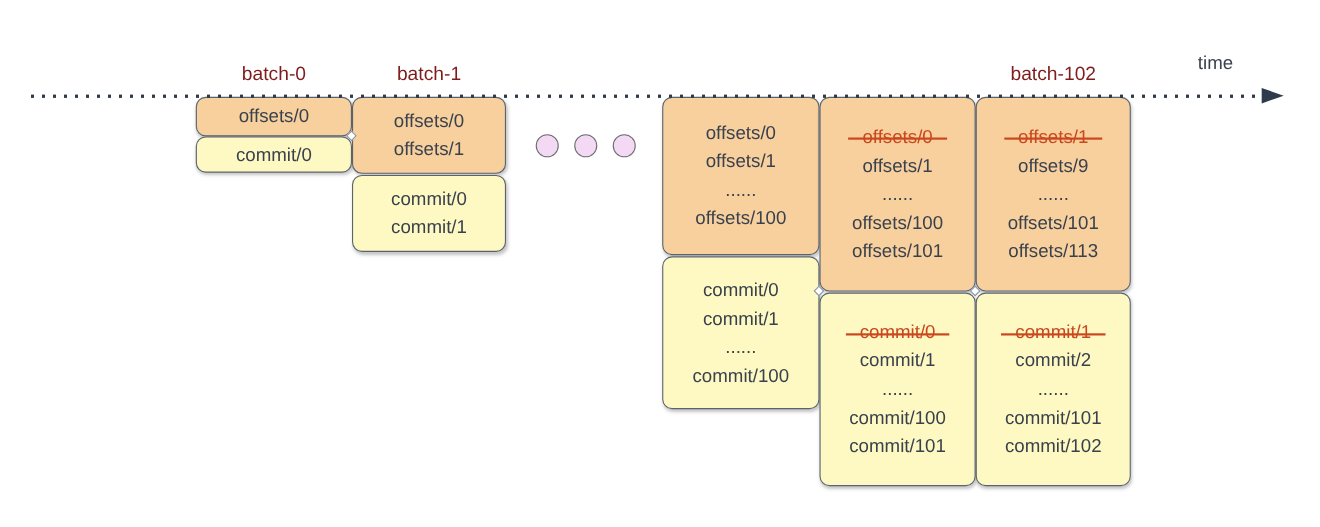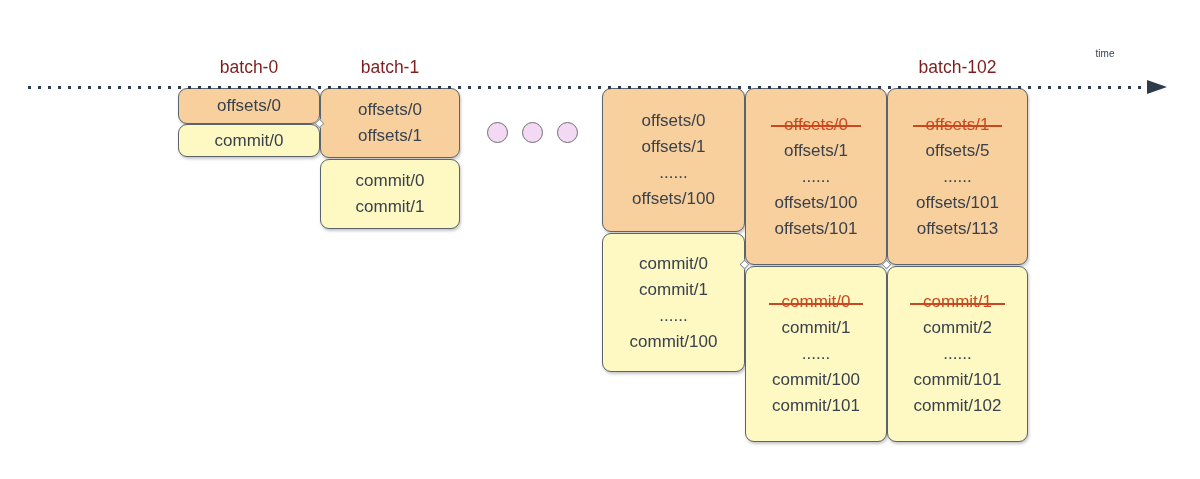--- a/index.html
+++ b/index.html
@@ -11,21 +11,21 @@
   .timeline-line{
     position:absolute;left:28px;top:86px;width:1118px;height:3px;z-index:6;
     background:repeating-linear-gradient(90deg,#2e3b4c 0 3px,transparent 3px 10px);
   }
   .timeline-arrow{
     position:absolute;left:1147px;top:80px;width:0;height:0;z-index:6;
     border-left:20px solid #2e3b4c;border-top:7px solid transparent;border-bottom:7px solid transparent;
   }
   .time-label{
     position:absolute;left:1060px;top:48px;width:90px;text-align:center;
-    font-size:10px;color:#39414d;
+    font-size:17px;color:#39414d;
   }
   
   .batch-label{
     position:absolute;top:57px;height:22px;text-align:center;font-size:17.5px;color:#7f1d1d;
   }
   
   .box{
     position:absolute;box-sizing:border-box;z-index:2;
     border:1.6px solid #5a646e;border-radius:9px;
     display:flex;flex-direction:column;justify-content:center;align-items:center;
@@ -106,21 +106,21 @@
   <div class="box commit-fill" style="left:745px;top:266px;width:142px;height:176px;">
     <span class="line struck">commit/0</span>
     <span class="line">commit/1</span>
     <span class="line">......</span>
     <span class="line">commit/100</span>
     <span class="line">commit/101</span>
   </div>
 
   <div class="box offsets-fill" style="left:887px;top:88px;width:141px;height:177px;">
     <span class="line struck">offsets/1</span>
-    <span class="line">offsets/5</span>
+    <span class="line">offsets/9</span>
     <span class="line">......</span>
     <span class="line">offsets/101</span>
     <span class="line">offsets/113</span>
   </div>
   <div class="box commit-fill" style="left:887px;top:266px;width:141px;height:176px;">
     <span class="line struck">commit/1</span>
     <span class="line">commit/2</span>
     <span class="line">......</span>
     <span class="line">commit/101</span>
     <span class="line">commit/102</span>

